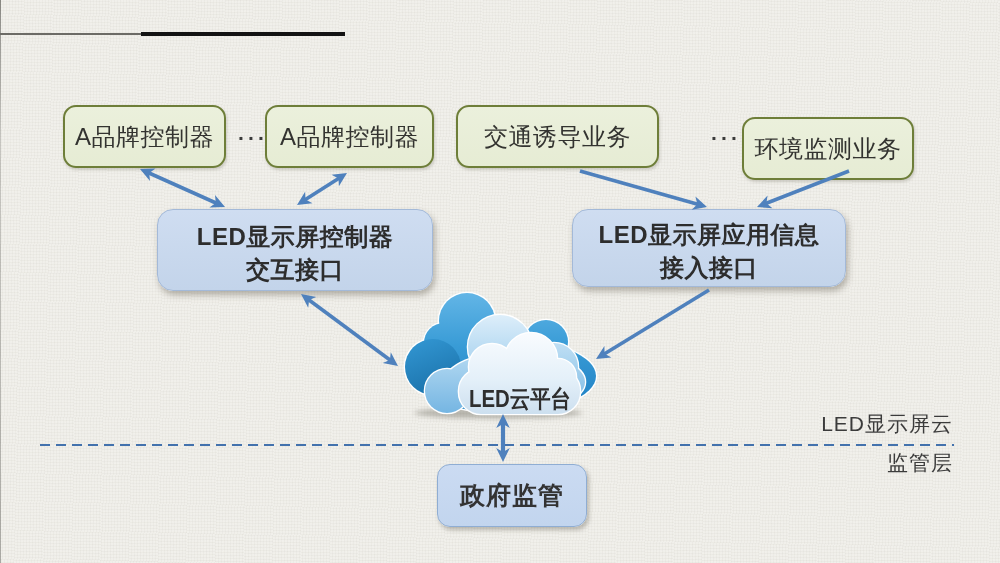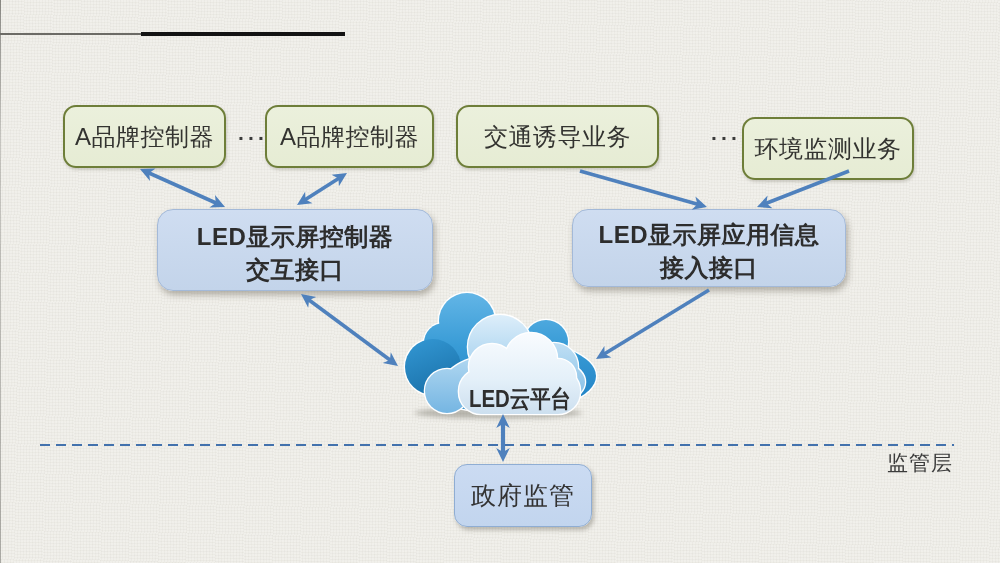--- a/index.html
+++ b/index.html
@@ -107,23 +107,24 @@
   <div class="blue-box" style="left:157px;top:209px;width:276px;height:82px;">
     <span>LED显示屏控制器</span>
     <span>交互接口</span>
   </div>
   <div class="blue-box" style="left:572px;top:209px;width:274px;height:78px;">
     <span>LED显示屏应用信息</span>
     <span>接入接口</span>
   </div>
 
   <div class="dashed-line"></div>
+  <div class="zone-label upper">LED显示屏云</div>
   <div class="zone-label lower">监管层</div>
 
-  <div class="gov-box" style="left:454px;top:464px;width:138px;height:63px;">
+  <div class="gov-box" style="left:437px;top:464px;width:150px;height:63px;font-weight:bold;">
     <span>政府监管</span>
   </div>
 
   <svg class="overlay-svg" width="1000" height="563" viewBox="0 0 1000 563">
     <defs>
       <linearGradient id="gBack" gradientUnits="userSpaceOnUse" x1="500" y1="290" x2="500" y2="416">
         <stop offset="0" stop-color="#65b7e7"></stop>
         <stop offset="0.45" stop-color="#389bd6"></stop>
         <stop offset="1" stop-color="#1c7dc0"></stop>
       </linearGradient>

